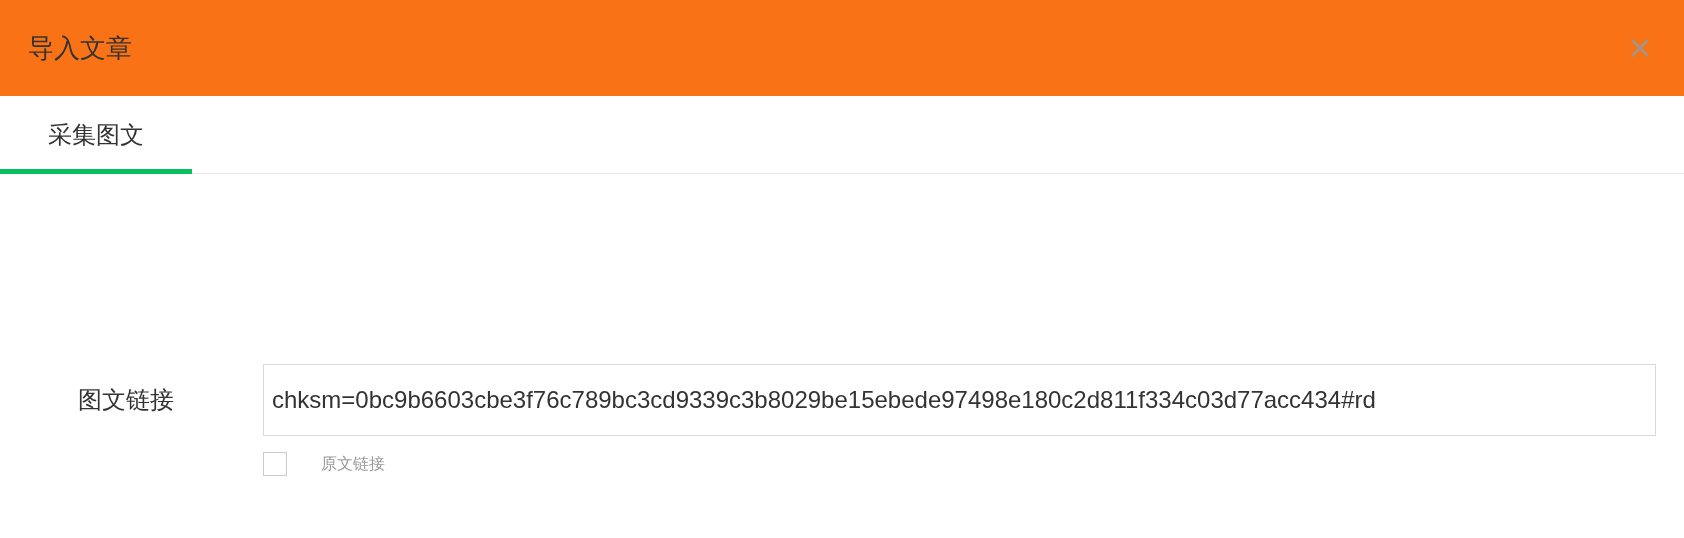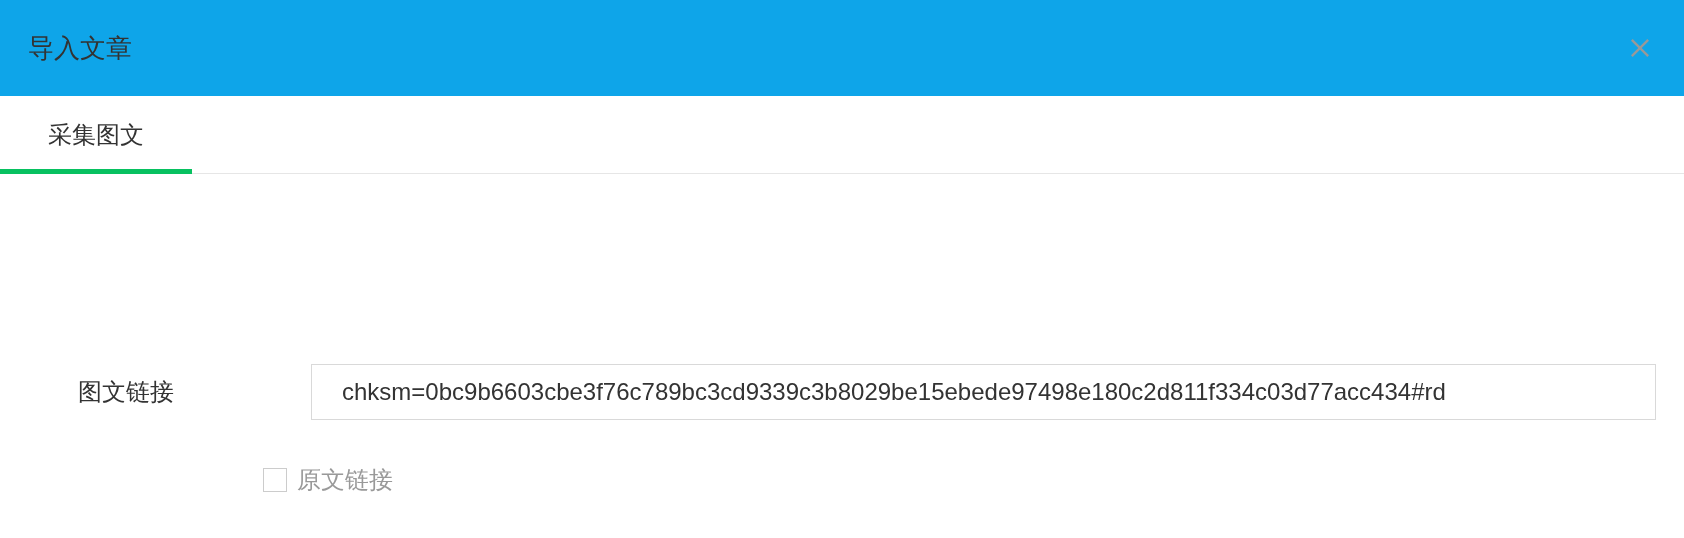--- a/index.html
+++ b/index.html
@@ -8,21 +8,21 @@
       box-sizing: border-box;
     }
     body {
       font-family: -apple-system, BlinkMacSystemFont, "PingFang SC", "Hiragino Sans GB", "Microsoft YaHei", sans-serif;
       background: #ffffff;
       width: 1684px;
       height: 538px;
       overflow: hidden;
     }
     .header {
-      background: #0ea5e9;
+      background: #f97316;
       height: 96px;
       display: flex;
       align-items: center;
       justify-content: space-between;
       padding: 0 28px;
     }
     .header-title {
       font-size: 26px;
       color: #333333;
       font-weight: 400;
@@ -67,55 +67,55 @@
       background: #07c160;
     }
     .content {
       padding-top: 190px;
       padding-left: 78px;
       padding-right: 28px;
     }
     .form-row {
       display: flex;
       align-items: center;
-      margin-bottom: 44px;
-      gap: 48px;
+      margin-bottom: 16px;
     }
     .form-label {
       font-size: 24px;
       color: #333333;
       width: 185px;
       flex-shrink: 0;
     }
     .url-input {
       flex: 1;
-      height: 56px;
+      height: 72px;
       border: 1px solid #d9d9d9;
-      padding: 0 30px;
+      padding: 0 8px;
       font-size: 24px;
       color: #333333;
       outline: none;
       font-family: inherit;
     }
     .checkbox-row {
       display: flex;
       align-items: center;
       padding-left: 185px;
     }
     .checkbox {
       width: 24px;
       height: 24px;
       border: 1px solid #cccccc;
       margin-right: 10px;
       cursor: pointer;
       background: #ffffff;
     }
     .checkbox-label {
-      font-size: 24px;
+      font-size: 16px;
       color: #999999;
+      margin-left: 24px;
     }
   </style>
 </head>
 <body>
 
 <div class="header">
   <div class="header-title">导入文章</div>
   <div class="close-icon">
     <svg viewBox="0 0 24 24" fill="none" stroke="currentColor" stroke-width="2">
       <line x1="5" y1="5" x2="19" y2="19"></line>

